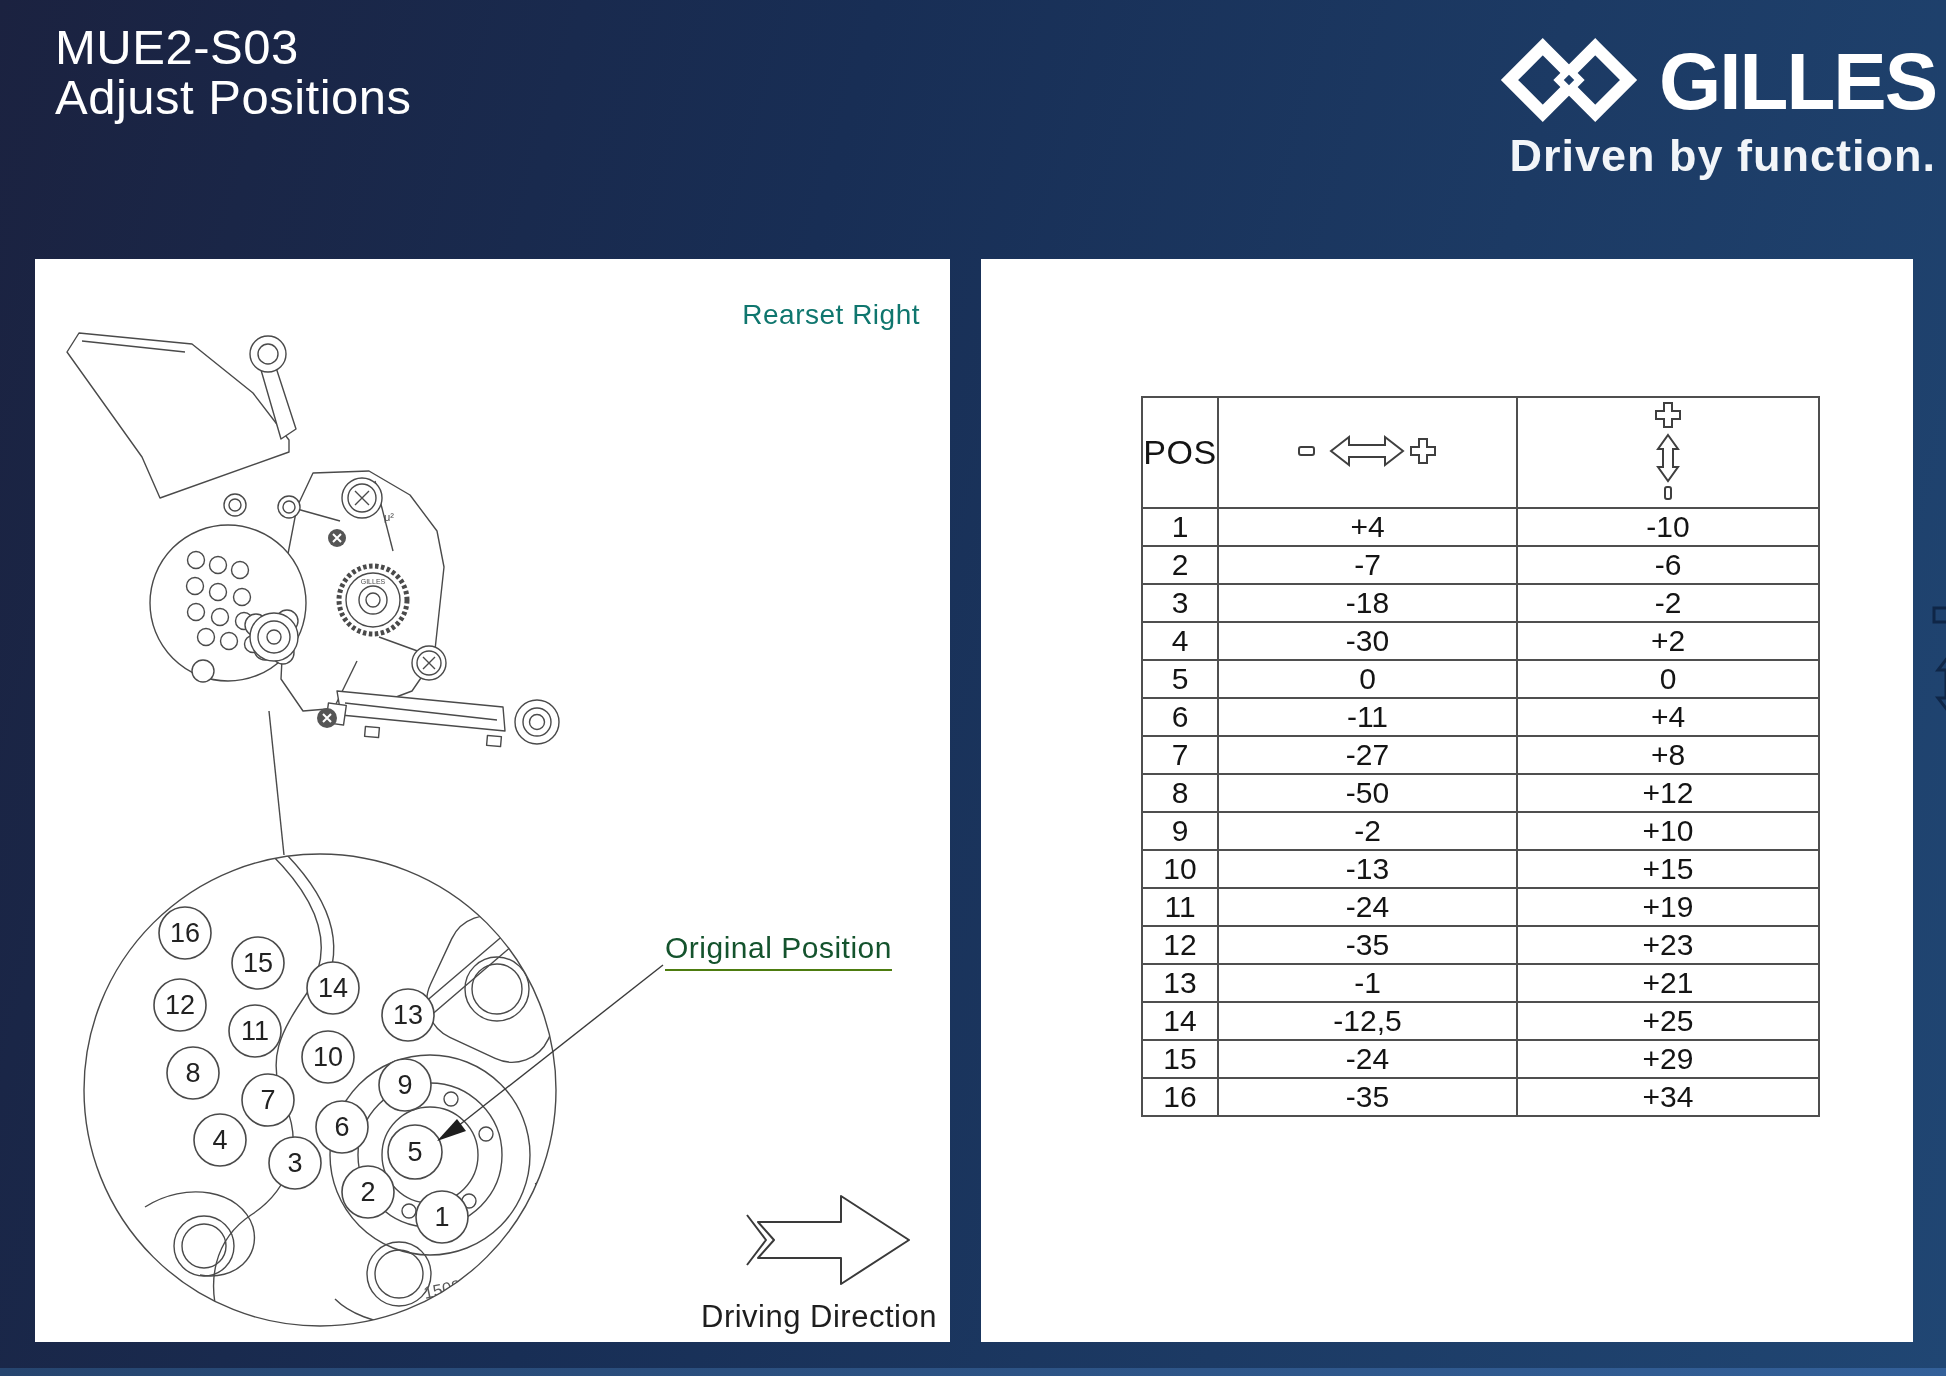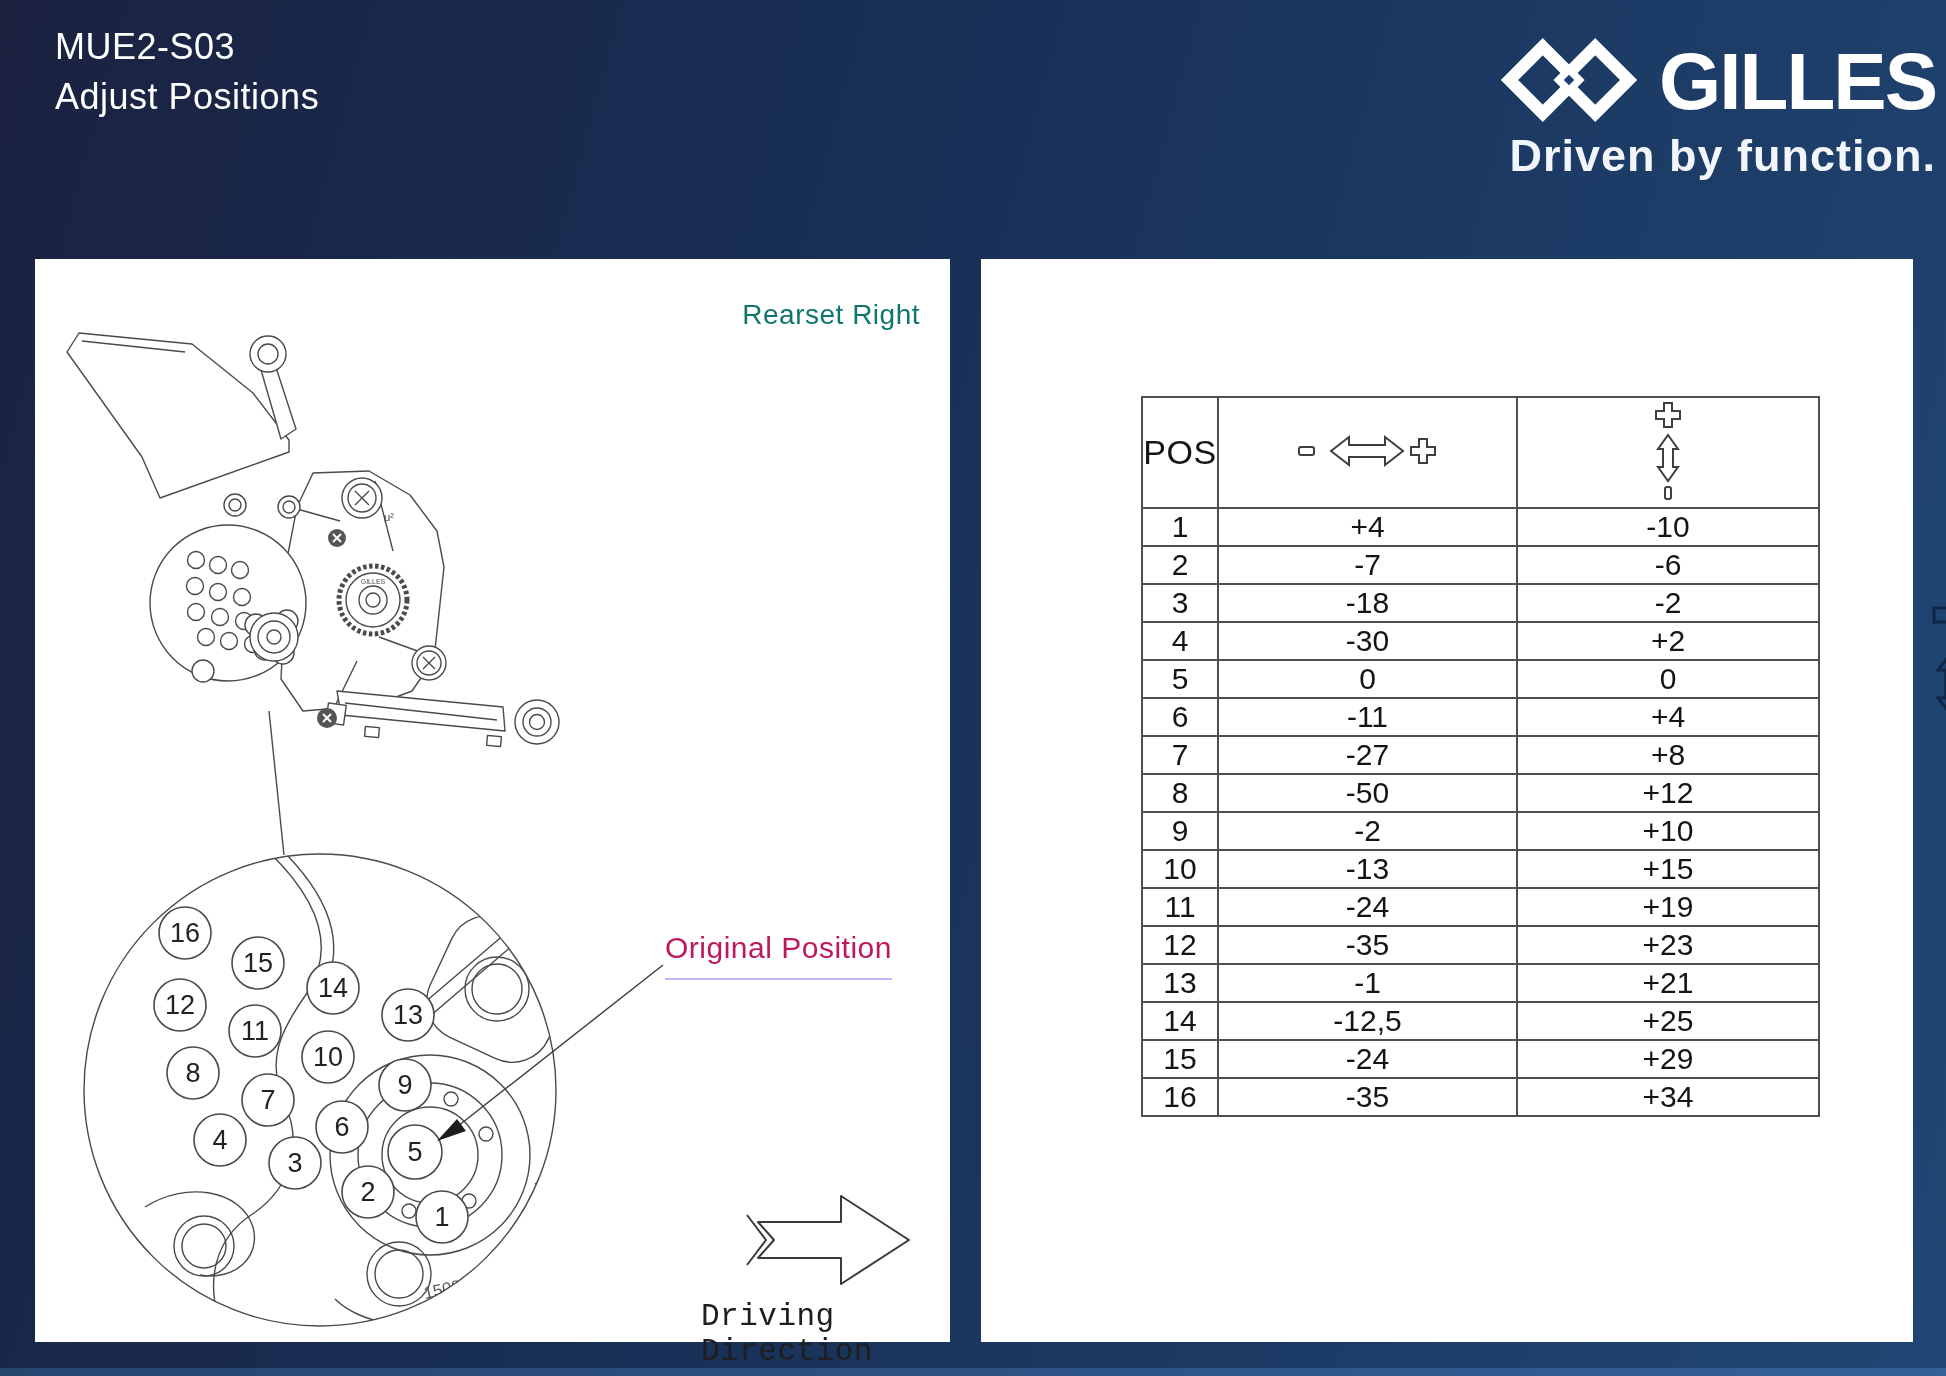--- a/index.html
+++ b/index.html
@@ -12,21 +12,21 @@
     position: relative;
     background: linear-gradient(105deg, #1b2240 0%, #182e55 38%, #1c3a64 68%, #204673 100%);
   }
   .bottom-strip {
     position: absolute; left: 0; right: 0; bottom: 0; height: 8px;
     background: linear-gradient(90deg, #26456f 0%, #336099 100%);
   }
   
   .title-block {
     position: absolute; left: 55px; top: 22px;
-    color: #ffffff; font-size: 36px; line-height: 50px;
+    color: #ffffff; font-size: 49px; line-height: 50px;
     font-weight: 400; letter-spacing: 0.5px;
   }
   .brand-block {
     position: absolute; top: 36px; right: 10px;
     text-align: right; color: #ffffff;
   }
   .brand-row {
     display: flex; align-items: center; justify-content: flex-end; gap: 20px;
   }
   .brand-word {
@@ -42,26 +42,26 @@
   .panel-right { left: 981px; width: 932px; }
 
   .panel-left .svg-stage { position: absolute; left: 0; top: 0; }
 
   .label-rearset {
     position: absolute; top: 40px; right: 30px;
     font-size: 28px; color: #0f766e; letter-spacing: 0.5px;
   }
   .label-original {
     position: absolute; left: 630px; top: 672px;
-    font-size: 30px; color: #be185d; letter-spacing: 0.5px;
-    padding-bottom: 13px; border-bottom: 2px solid #c4b5fd;
+    font-size: 30px; color: #14532d; letter-spacing: 0.5px;
+    padding-bottom: 4px; border-bottom: 2px solid #4d7c0f;
   }
   .label-driving {
     position: absolute; left: 666px; top: 1040px;
-    font-size: 31px; color: #1e1e1e; letter-spacing: 0.5px; font-family: Liberation Mono, monospace;
+    font-size: 31px; color: #1e1e1e; letter-spacing: 0.5px;
   }
   
   .table-wrap { position: absolute; left: 160px; top: 137px; width: 677px; }
   table.adjust {
     border-collapse: collapse; table-layout: fixed; width: 677px;
     color: #141414;
   }
   table.adjust th, table.adjust td {
     border: 2px solid #4f4f4f; padding: 0; text-align: center;
     font-weight: 400;

